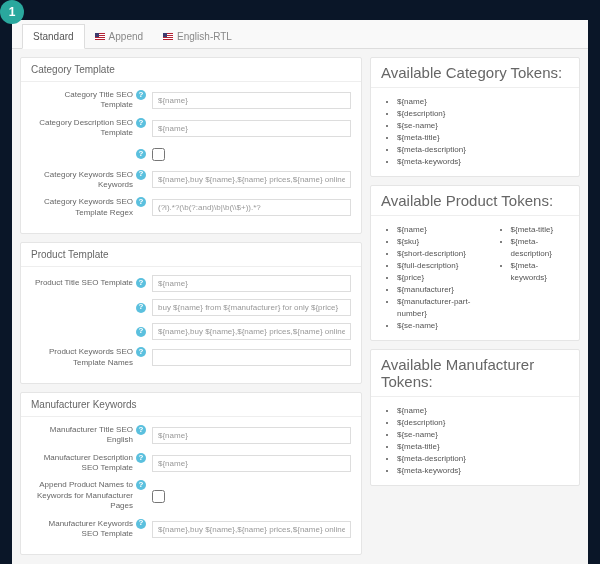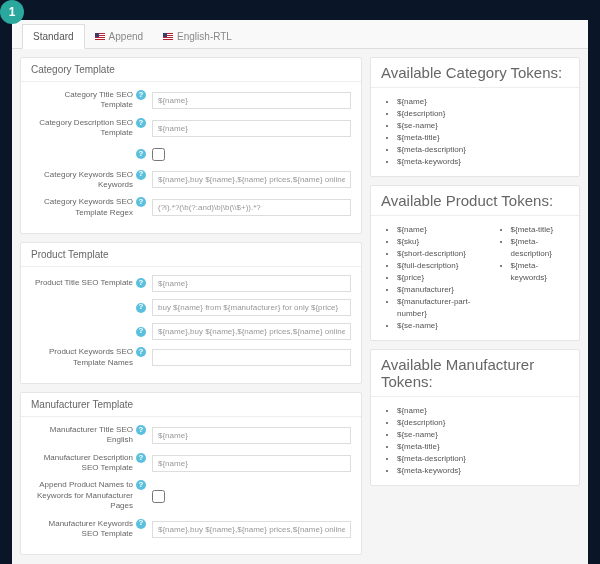--- a/index.html
+++ b/index.html
@@ -120,21 +120,21 @@
               <div class="row-label">
                   <span>Product Keywords SEO Template Names</span>
                   <span class="help">?</span>
                 </div>
               <div class="row-input"><input type="text" value="" style=""></div>
             </div>
           </div>
         </div>
 
         <div class="section">
-          <div class="section-header">Manufacturer Template</div>
+          <div class="section-header">Manufacturer Keywords</div>
           <div class="section-body">
             <div class="row">
               <div class="row-label">
                   <span>Manufacturer Title SEO English</span>
                   <span class="help">?</span>
                 </div>
               <div class="row-input"><input type="text" value="${name}" style=""></div>
             </div>
             <div class="row">
               <div class="row-label">

